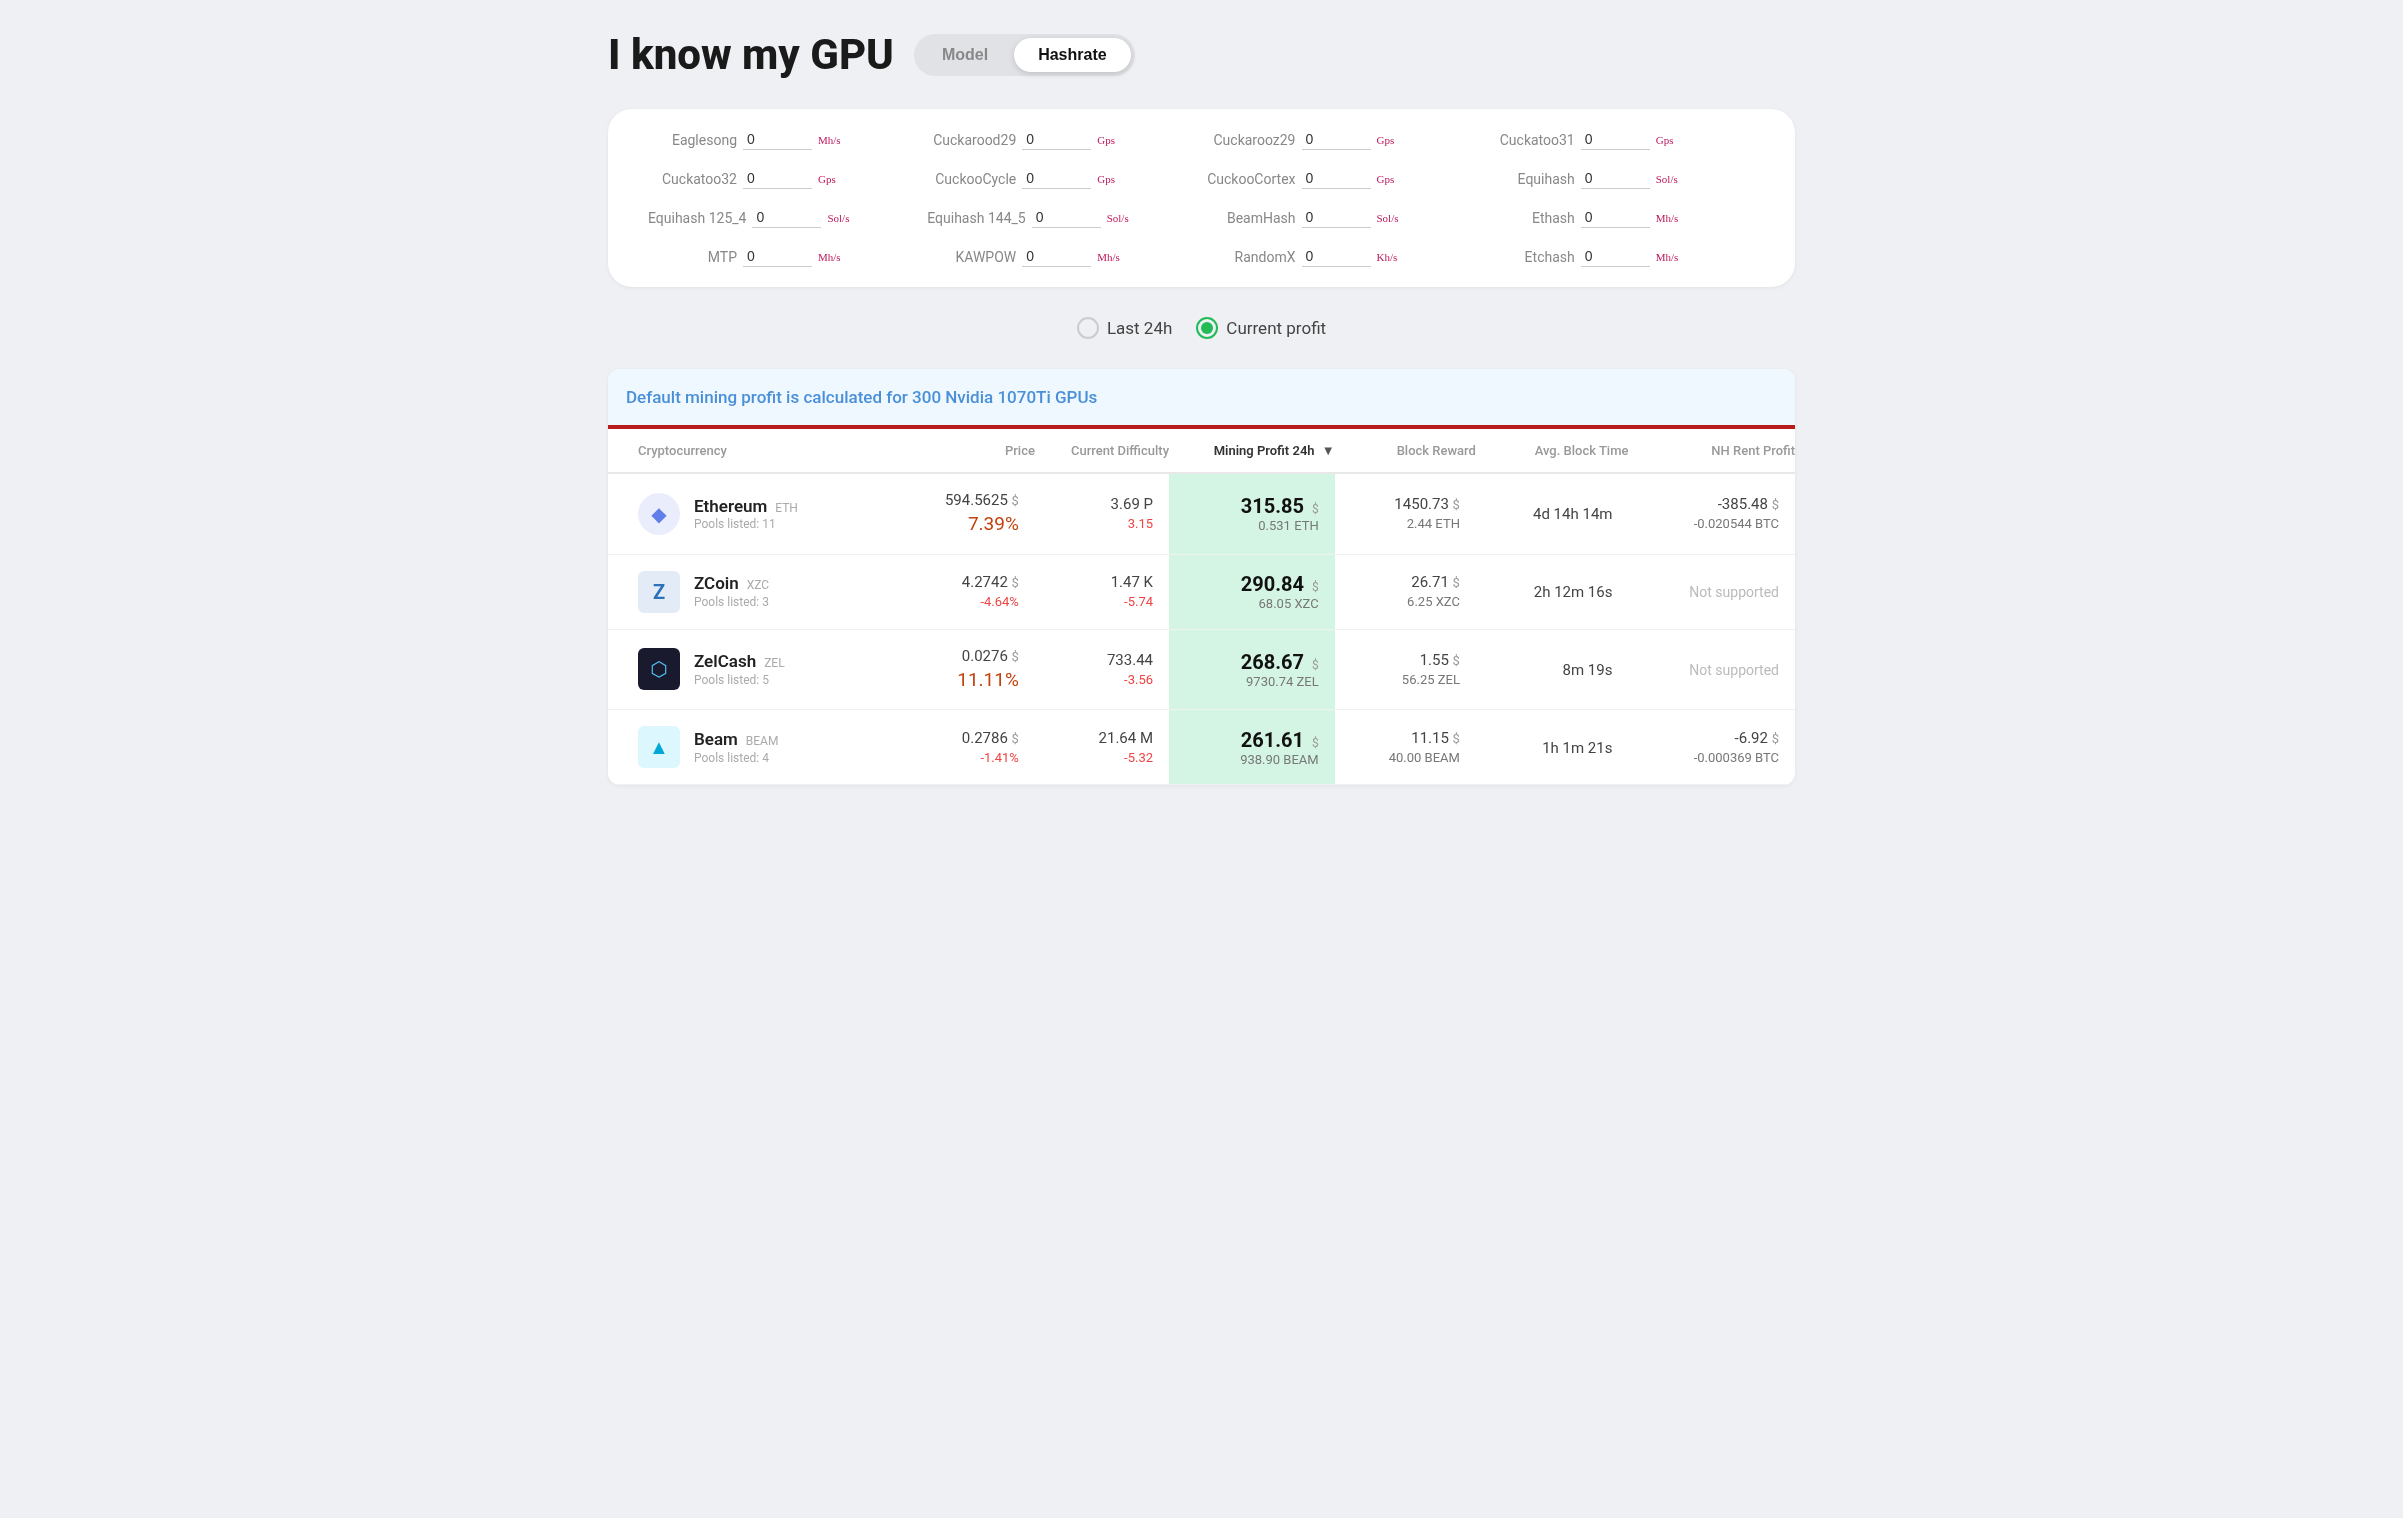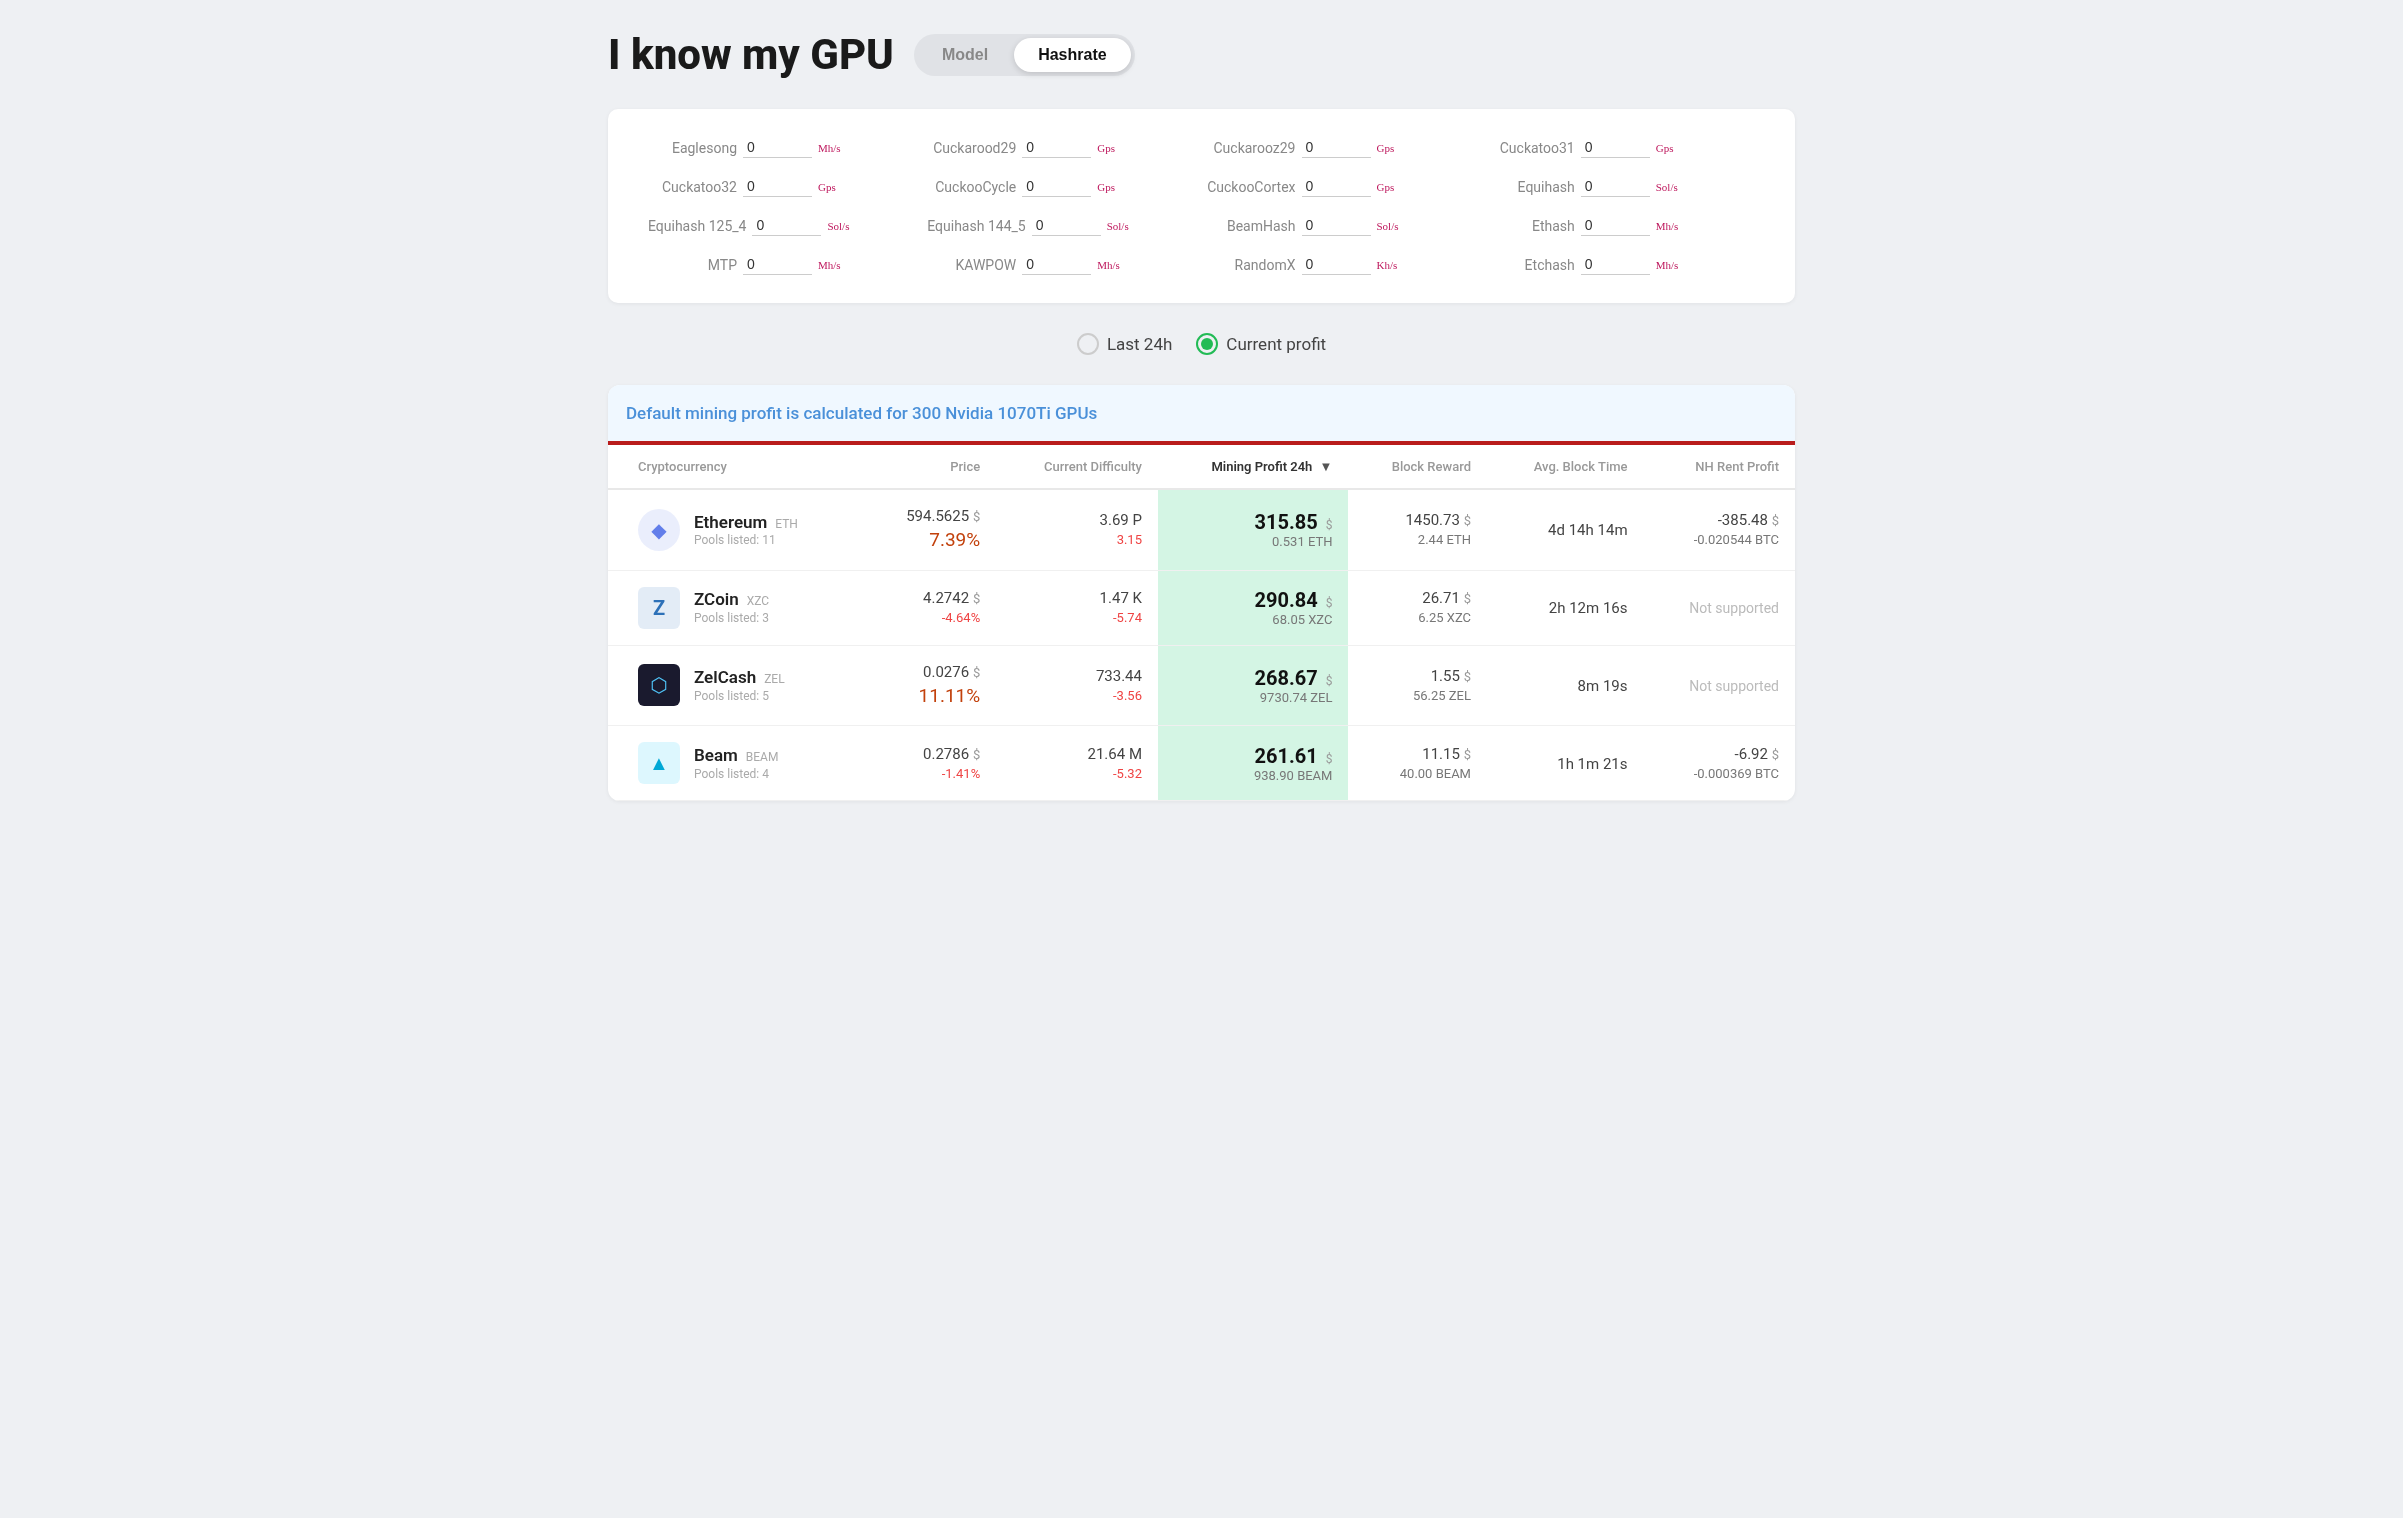--- a/index.html
+++ b/index.html
@@ -50,22 +50,22 @@
       box-shadow: 0 2px 6px rgba(0,0,0,0.15);
     }
     .mode-btn.inactive {
       background: transparent;
       color: #888;
     }
 
     
     .hashrate-panel {
       background: #fff;
-      border-radius: 10px;
-      padding: 28px 40px;
+      border-radius: 24px;
+      padding: 20px 40px;
       margin-bottom: 30px;
       box-shadow: 0 1px 4px rgba(0,0,0,0.06);
     }
     .hashrate-grid {
       display: grid;
       grid-template-columns: repeat(4, 1fr);
       gap: 18px 10px;
     }
     .hashrate-field {
       display: flex;
@@ -173,21 +173,21 @@
 
     
     .data-table {
       width: 100%;
       border-collapse: collapse;
     }
     .data-table thead tr {
       border-bottom: 2px solid #e8e8e8;
     }
     .data-table th {
-      padding: 14px 16px;
+      padding: 14px 0;
       font-size: 13px;
       color: #999;
       font-weight: 500;
       text-align: right;
     }
     .data-table th:first-child { text-align: left; padding-left: 30px; }
     .data-table th.sorted {
       color: #333;
       font-weight: 600;
     }

